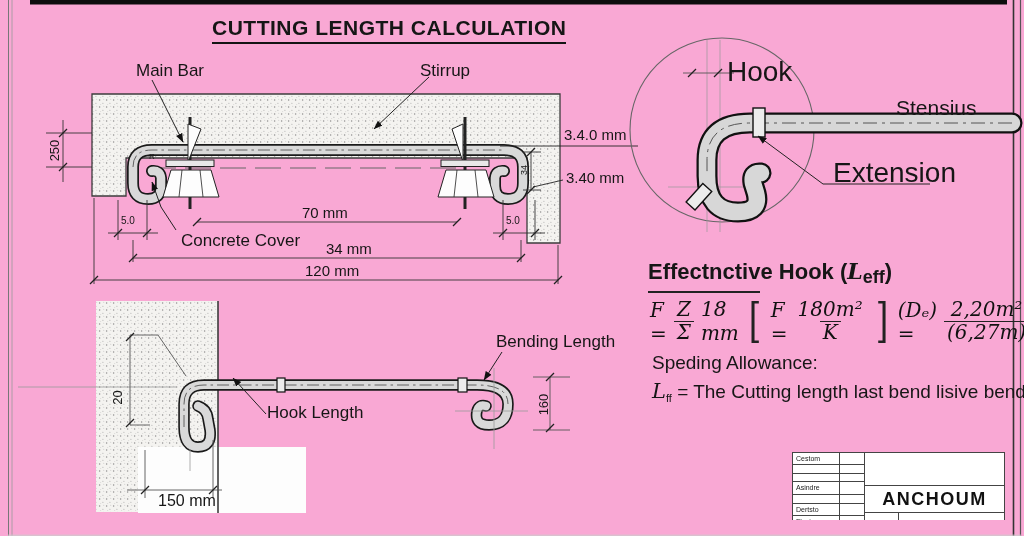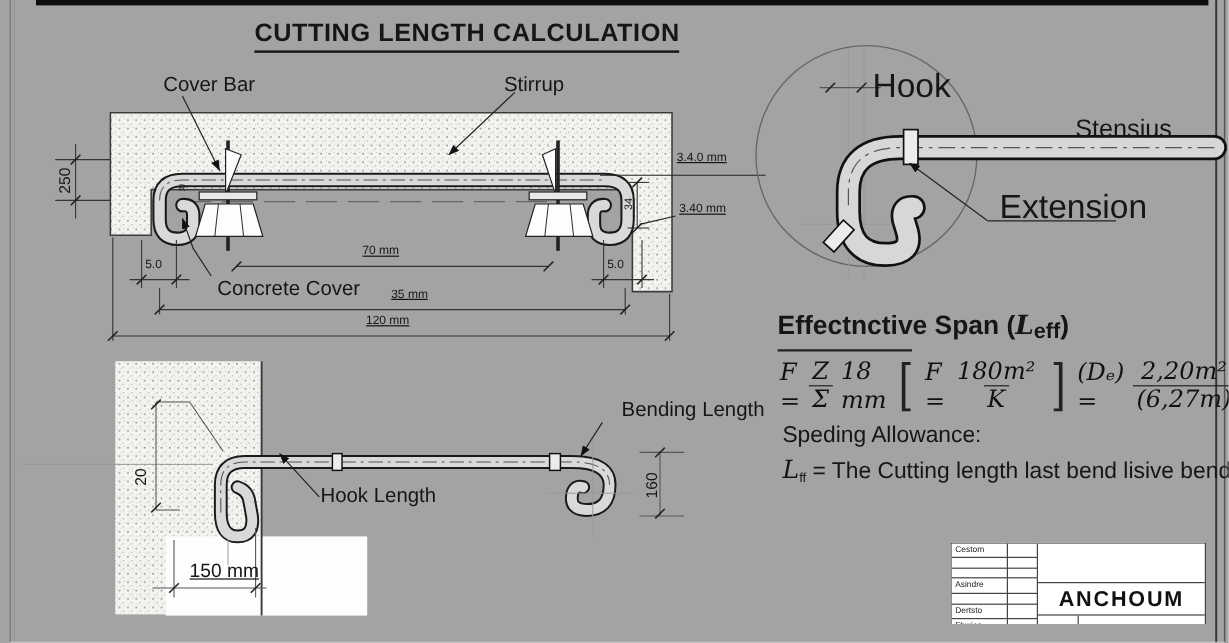--- a/index.html
+++ b/index.html
@@ -1,21 +1,21 @@
 <!DOCTYPE html>
 <html><head>
 <meta charset="utf-8">
 <style>
   html,body{margin:0;padding:0;background:#fff;}
-  .canvas{position:relative;width:1024px;height:536px;background:#a3a3a3;overflow:hidden;
+  .canvas{position:relative;width:1024px;height:536px;background:#f9a8d4;overflow:hidden;
           font-family:"Liberation Sans",sans-serif;color:#151515;}
   .art{position:absolute;left:0;top:0;}
   .lbl{position:absolute;white-space:nowrap;color:#161616;}
   .rot{transform:rotate(-90deg);transform-origin:center center;text-align:center;}
-  .t17{font-size:17px;} .t15{font-size:10px;text-decoration:underline;} .t14{font-size:10px;} .t13{font-size:13px;}
+  .t17{font-size:17px;} .t15{font-size:15px;} .t14{font-size:10px;} .t13{font-size:13px;}
   .t20{font-size:28px;} .t21{font-size:21px;} .t9{font-size:9px;} .t8{font-size:8px;}
   .page-title{left:212px;top:16px;font-size:21px;font-weight:bold;letter-spacing:.5px;
               border-bottom:2.5px solid #141414;padding-bottom:2px;}
   .span-heading{left:648px;top:258px;font-size:22px;font-weight:bold;}
   .span-heading .hl{font-family:"DejaVu Serif",serif;font-style:italic;}
   .span-heading .hsub{font-size:18px;vertical-align:-4px;font-weight:bold;}
   .formula{position:absolute;left:650px;top:297px;display:flex;align-items:center;gap:7px;
            font-family:"DejaVu Serif",serif;font-style:italic;font-size:20px;color:#111;}
   .frac{display:inline-flex;flex-direction:column;align-items:center;line-height:1.08;}
   .frac .den{border-top:1.3px solid #222;padding:0 3px;}
@@ -210,40 +210,40 @@
         <line x1="126" y1="427" x2="134" y2="419"></line>
     <line x1="546" y1="381" x2="554" y2="373"></line>
         <line x1="546" y1="432" x2="554" y2="424"></line>
     <line x1="141" y1="494" x2="149" y2="486"></line>
         <line x1="209" y1="494" x2="217" y2="486"></line>
   </g>
 </svg>
 
 <div class="lbl page-title">CUTTING LENGTH CALCULATION</div>
 
-<div class="lbl t17" style="left:136px;top:61px;">Cover Bar</div>
+<div class="lbl t17" style="left:136px;top:61px;">Main Bar</div>
 <div class="lbl t17" style="left:420px;top:61px;">Stirrup</div>
 <div class="lbl t17" style="left:181px;top:231px;">Concrete Cover</div>
 <div class="lbl t8" style="left:149px;top:152px;">R</div>
 
 <div class="lbl rot t13" style="left:40px;top:143px;width:28px;">250</div>
 <div class="lbl t14" style="left:121px;top:215px;">5.0</div>
 <div class="lbl t15" style="left:302px;top:204px;">70 mm</div>
 <div class="lbl t14" style="left:506px;top:215px;">5.0</div>
-<div class="lbl t15" style="left:326px;top:240px;">35 mm</div>
+<div class="lbl t15" style="left:326px;top:240px;">34 mm</div>
 <div class="lbl t15" style="left:305px;top:262px;">120 mm</div>
 <div class="lbl t15" style="left:564px;top:126px;">3.4.0 mm</div>
 <div class="lbl t15" style="left:566px;top:169px;">3.40 mm</div>
 <div class="lbl rot t9" style="left:512px;top:165px;width:24px;">34</div>
 
 <div class="lbl t20" style="left:727px;top:56px;">Hook</div>
 <div class="lbl t21" style="left:896px;top:76px;margin-top:20px;">Stensius</div>
 <div class="lbl t20" style="left:833px;top:157px;text-align:right;">Extension</div>
 
-<div class="lbl span-heading"><span>Effectnctive Span</span><span> (</span><span class="hl">L</span><span class="hsub">eff</span><span>)</span></div>
+<div class="lbl span-heading"><span>Effectnctive Hook</span><span> (</span><span class="hl">L</span><span class="hsub">eff</span><span>)</span></div>
 
 <div class="formula">
   <span>F =</span>
   <span class="frac">
     <span class="num">Z</span>
     <span class="den">Σ</span>
   </span>
   <span class="suffix-low">18 mm</span>
   <span class="brk">[</span>
   <span>F =</span>
@@ -255,23 +255,23 @@
   <span>(Dₑ) =</span>
   <span class="frac">
     <span class="num">2,20m²</span>
     <span class="den">(6,27m)</span>
   </span>
 </div>
 
 <div class="lbl allowance">Speding Allowance:</div>
 <div class="lbl note"><span class="nl">L</span><span class="nsub">ff</span><span> = The Cutting length last bend lisive bend</span></div>
 
-<div class="lbl t17" style="left:518px;top:332px;">Bending Length</div>
+<div class="lbl t17" style="left:496px;top:332px;">Bending Length</div>
 <div class="lbl t17" style="left:267px;top:403px;">Hook Length</div>
-<div class="lbl" style="left:158px;top:468px;font-size:16px;text-decoration:underline;">150 mm</div>
+<div class="lbl" style="left:158px;top:492px;font-size:16px;">150 mm</div>
 <div class="lbl rot t13" style="left:103px;top:390px;width:28px;">20</div>
 <div class="lbl rot t13" style="left:529px;top:397px;width:28px;">160</div>
 
 <div class="tb">
   <div class="tb-left">
     <div class="tbr">
           <div class="tba">Cestom</div>
           <div class="tbb"></div>
         </div>
     <div class="tbr">

